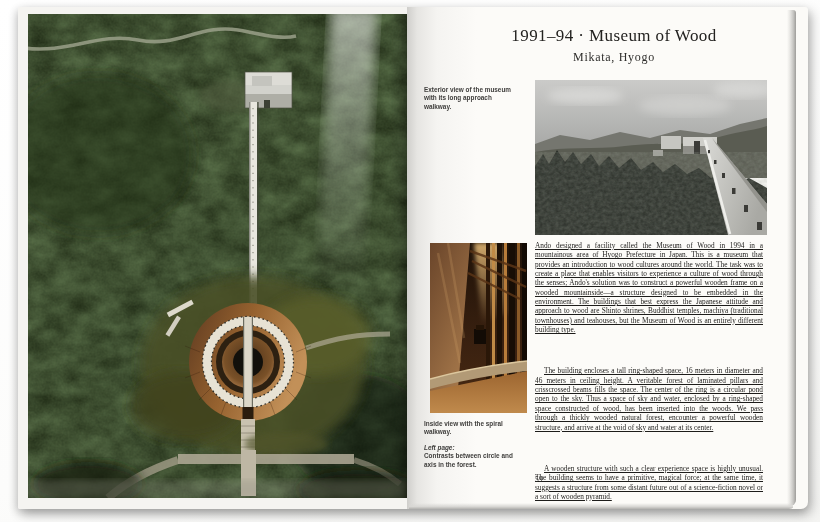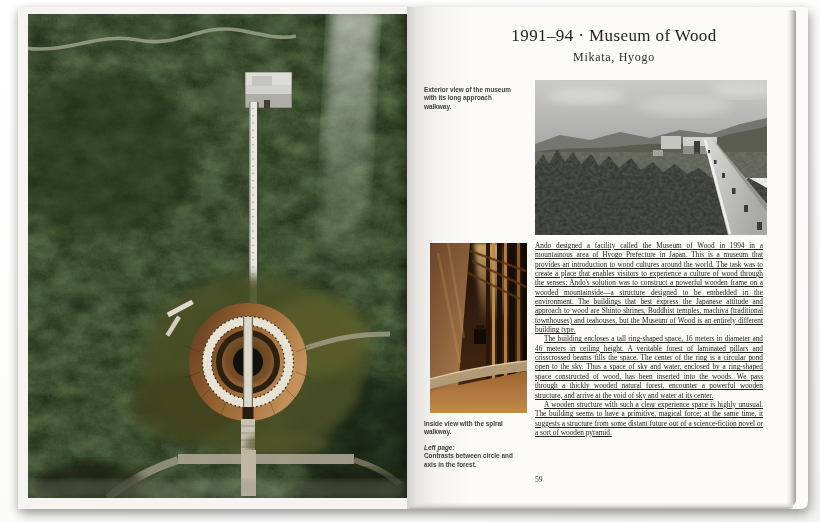--- a/index.html
+++ b/index.html
@@ -29,21 +29,21 @@
     font-weight:700;color:#3e3d3b;line-height:8.4px;}
   .caption-top{left:17px;top:79px;width:94px;}
   .caption-bottom{left:17px;top:413px;width:96px;}
   .caption-gap{height:7px;}
   .caption-italic{font-style:italic;font-weight:700;}
   .photo-bw{position:absolute;left:128px;top:73px;width:232px;height:155px;}
   .photo-interior{position:absolute;left:23px;top:236px;width:97px;height:170px;}
   .body-text{position:absolute;left:128px;top:234px;width:228px;font-size:7.3px;
     line-height:9.35px;text-align:justify;color:#1d1c1a;text-decoration:underline;}
   .body-text p{margin:0;}
-  .body-text p.indent{text-indent:9px;}
+  .body-text p.indent{text-indent:9px;margin-top:32px;}
   .page-number{position:absolute;left:128px;top:468px;width:228px;
     font-size:7.5px;color:#333230;}
 </style>
 </head>
 <body>
 
 <div class="scene">
   <div class="book">
 
     <div class="page-left">

